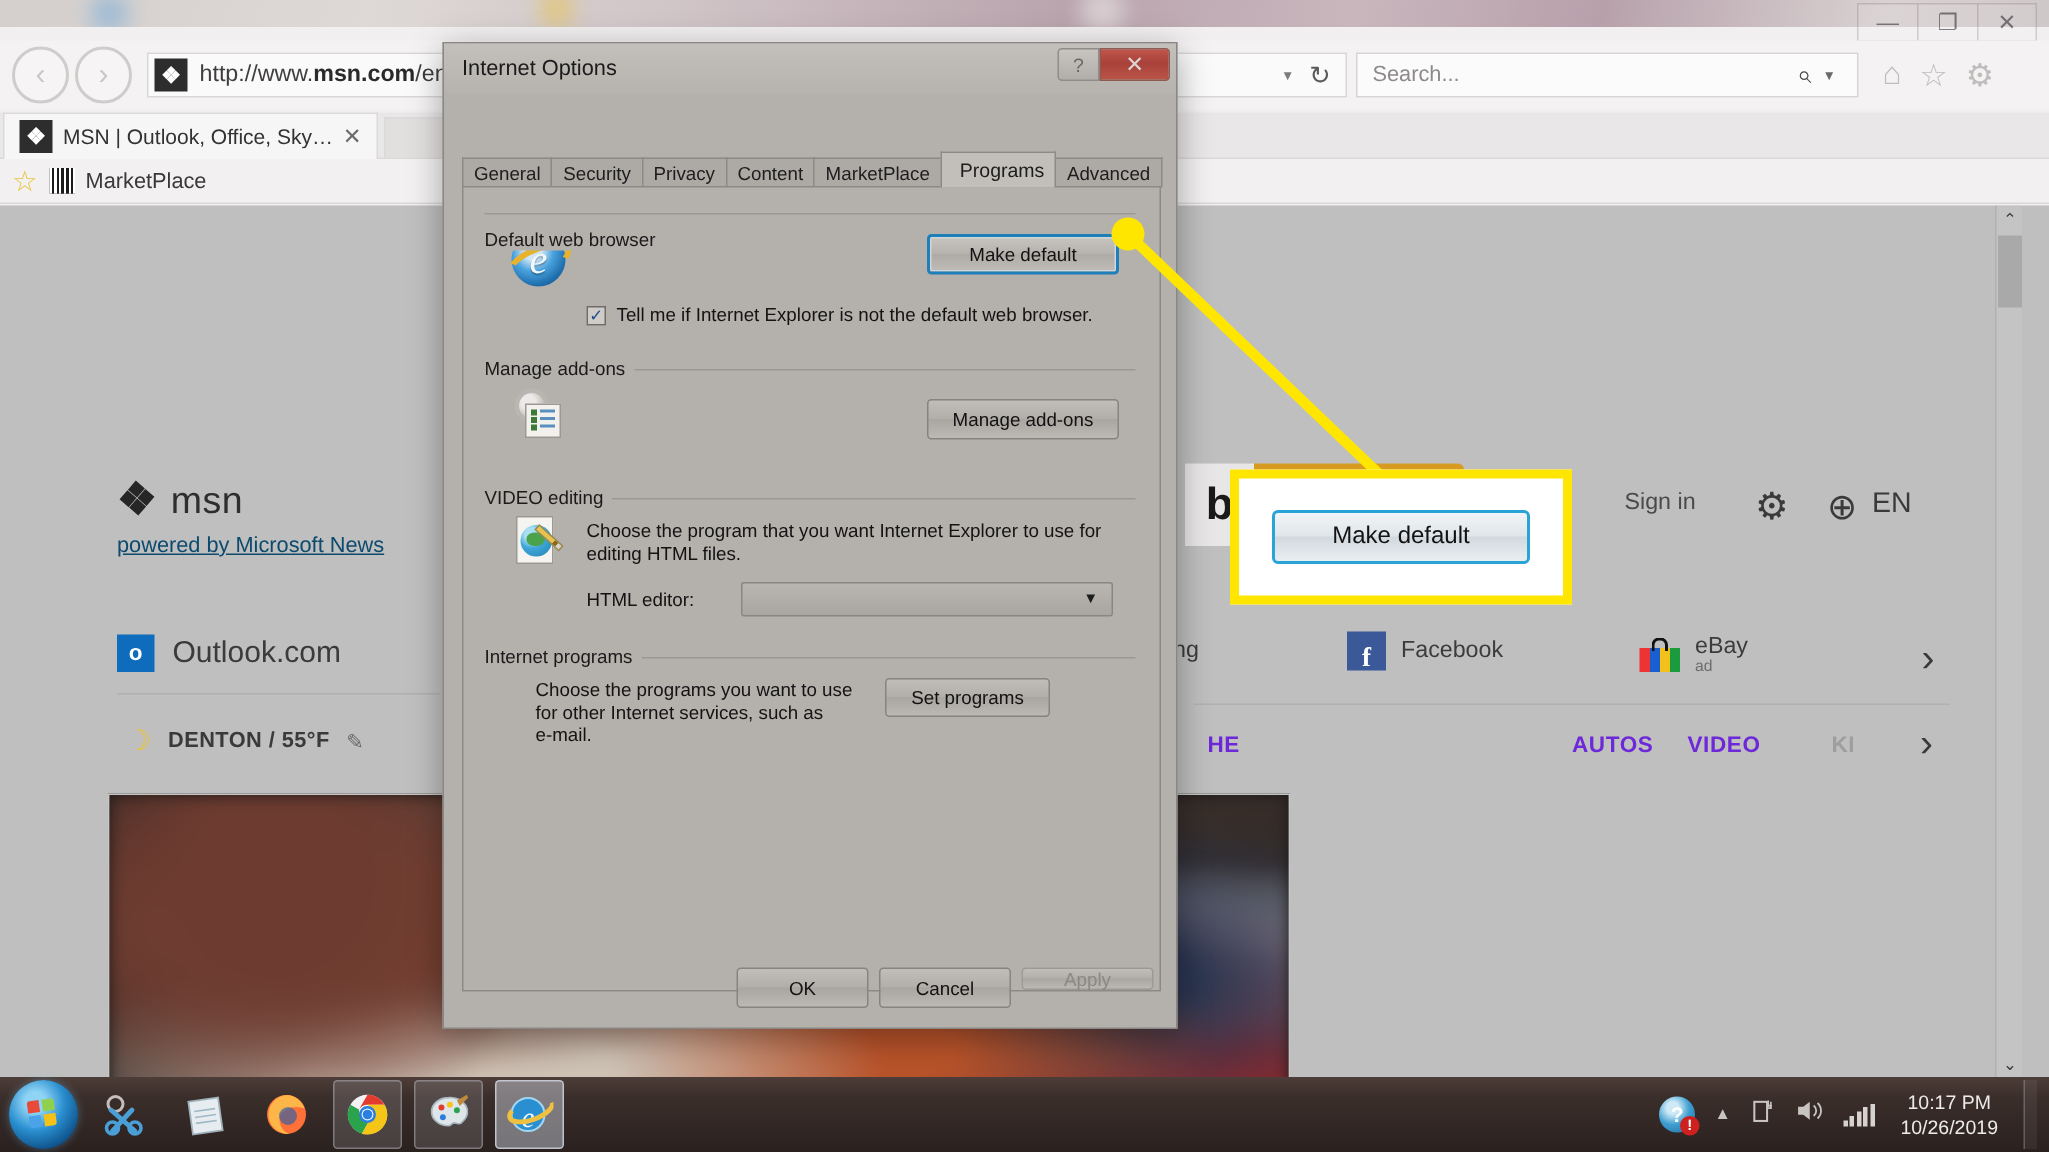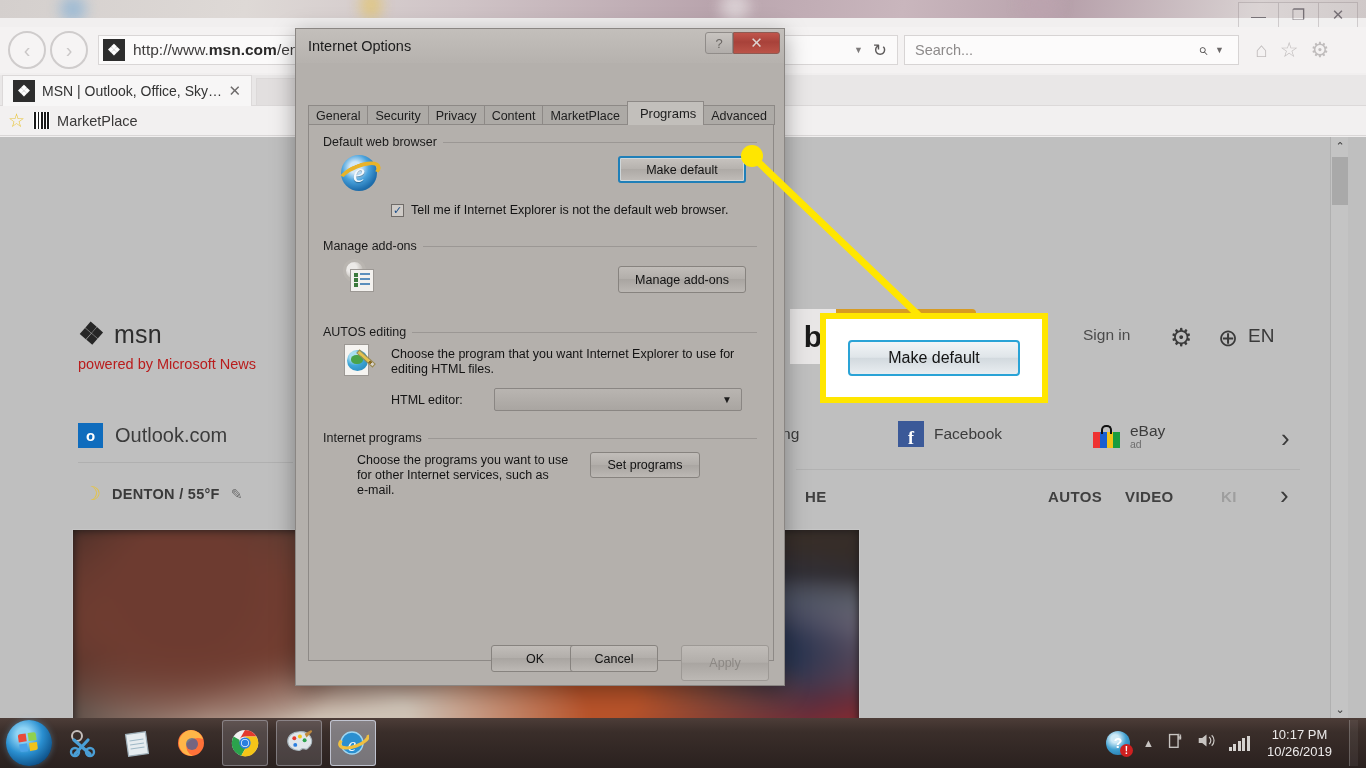--- a/index.html
+++ b/index.html
@@ -105,21 +105,21 @@
   .page {
     position: absolute; left: 0; top: 119px; width: 1366px; height: 581px;
     background: #bfbfbf; overflow:hidden;
   }
   .page-inner { position:absolute; left:0; top:0; width:1348px; height:581px; }
 
   .msn-logo-wrap { position:absolute; left:78px; top:182px; }
   .msn-logo { display:flex; align-items:center; gap:9px; }
   .msn-bfly { font-size: 30px; color:#262626; line-height:1; font-weight:700; transform: rotate(-4deg);}
   .msn-word { font-size: 25px; color:#2e2e2e; letter-spacing:.3px;}
-  .msn-sub { margin-top:7px; font-size: 14.5px; color:#b91c1c; }
+  .msn-sub { margin-top:7px; font-size: 14.5px; color:#0c4a6e;text-decoration:underline; }
 
   .outlook-row { position:absolute; left:78px; top:286px; display:flex; align-items:center; gap:12px; }
   .ol-ico { width:25px; height:25px; background:#0f6cbd; color:#fff; font-weight:700;
             font-size:15px; display:flex; align-items:center; justify-content:center; }
   .ol-text { font-size: 20px; color:#3b3b3b; }
 
   .divider-h { position:absolute; left:78px; top:325px; width:215px; height:1px; background:#b0b0b0;}
 
   .weather-row { position:absolute; left:84px; top:345px; display:flex; align-items:center; gap:11px; }
   .moon { font-size: 19px; color:#e8c43b; }
@@ -152,21 +152,21 @@
   .ebay-ico .bag { position:absolute; left:0; bottom:0; width:27px; height:16px;
                    background: linear-gradient(90deg,#e33 0 25%, #1a5fd0 25% 50%, #f2c21a 50% 75%, #1a9c3e 75% 100%); }
   .ebay-ico .handle { position:absolute; left:8px; top:0; width:11px; height:9px;
                       border:2.5px solid #111; border-bottom:none; border-radius:5px 5px 0 0; }
   .chev { position:absolute; font-size:26px; color:#3a3a3a; font-weight:300; }
 
   .divider-long { position:absolute; left:796px; top:332px; width:504px; height:1px; background:#b2b2b2; }
 
   
   .cat-row { position:absolute; left:0; top:347px; width:1348px; height:26px; }
-  .cat { position:absolute; font-size:15px; font-weight:700; color:#404040; letter-spacing:.4px; }
+  .cat { position:absolute; font-size:15px; font-weight:700; color:#6d28d9; letter-spacing:.4px; }
   .cat.dim { color:#9e9e9e; }
 
   
   .hero {
     position:absolute; left:72px; top:392px; width:788px; height:310px;
     overflow:hidden; border:1px solid #c6c6c6;
     background:#1d1a18;
   }
   .hero-img {
     position:absolute; inset:0;
@@ -532,21 +532,21 @@
         <div class="tabitem">Security</div>
         <div class="tabitem">Privacy</div>
         <div class="tabitem">Content</div>
         <div class="tabitem">MarketPlace</div>
         <div class="tabitem active">Programs</div>
         <div class="tabitem">Advanced</div>
       </div>
 
       <div class="tabpanel">
 
-        <div class="grouplabel" style="left:14px;top:10px;">Default web browser</div>
+        <div class="grouplabel" style="left:14px;top:28px;">Default web browser</div>
         <div class="groupline" style="left:14px;top:17px;width:434px;"></div>
 
         <div class="ico-ie" style="left:32px;top:30px;">
           <span class="ring"></span>
         </div>
 
         <div class="btn highlight" style="left:309px;top:31px;width:128px;height:27px;">Make default</div>
 
         <div class="checkrow" style="left:82px;top:78px;">
           <span class="checkbox">✓</span>
@@ -562,21 +562,21 @@
               <i></i>
               <i></i>
               <i></i>
               <b style="top:3px"></b>
               <b style="top:8px"></b>
               <b style="top:13px"></b>
             </span>
         </div>
         <div class="btn" style="left:309px;top:141px;width:128px;height:27px;">Manage add-ons</div>
 
-        <div class="grouplabel" style="left:14px;top:200px;">AUTOS editing</div>
+        <div class="grouplabel" style="left:14px;top:200px;">VIDEO editing</div>
         <div class="groupline" style="left:14px;top:207px;width:434px;"></div>
 
         <div class="ico-html" style="left:32px;top:219px;">
           <span class="page2"></span>
             <span class="globe2"></span>
             <span class="pencil2"></span>
         </div>
         <div class="body-text" style="left:82px;top:222px;width:360px;">
           <span>Choose the program that you want Internet Explorer to use for</span><br>
           <span>editing HTML files.</span>
@@ -592,22 +592,22 @@
         <div class="body-text" style="left:48px;top:328px;width:230px;">
           <span>Choose the programs you want to use</span><br>
           <span>for other Internet services, such as</span><br>
           <span>e-mail.</span>
         </div>
         <div class="btn" style="left:281px;top:327px;width:110px;height:26px;">Set programs</div>
       </div>
 
       <div class="dlg-footer">
         <div class="btn" style="left:195px;top:8px;width:88px;height:27px;">OK</div>
-        <div class="btn" style="left:274px;top:8px;width:88px;height:27px;">Cancel</div>
-        <div class="btn disabled" style="left:385px;top:8px;width:88px;height:36px;">Apply</div>
+        <div class="btn" style="left:290px;top:8px;width:88px;height:27px;">Cancel</div>
+        <div class="btn disabled" style="left:385px;top:8px;width:88px;height:15px;">Apply</div>
       </div>
     </div>
   </div>
 
   <div class="callout-dot"></div>
   <div class="callout-box">
     <div class="callout-btn">Make default</div>
   </div>
 
   <div class="taskbar">

